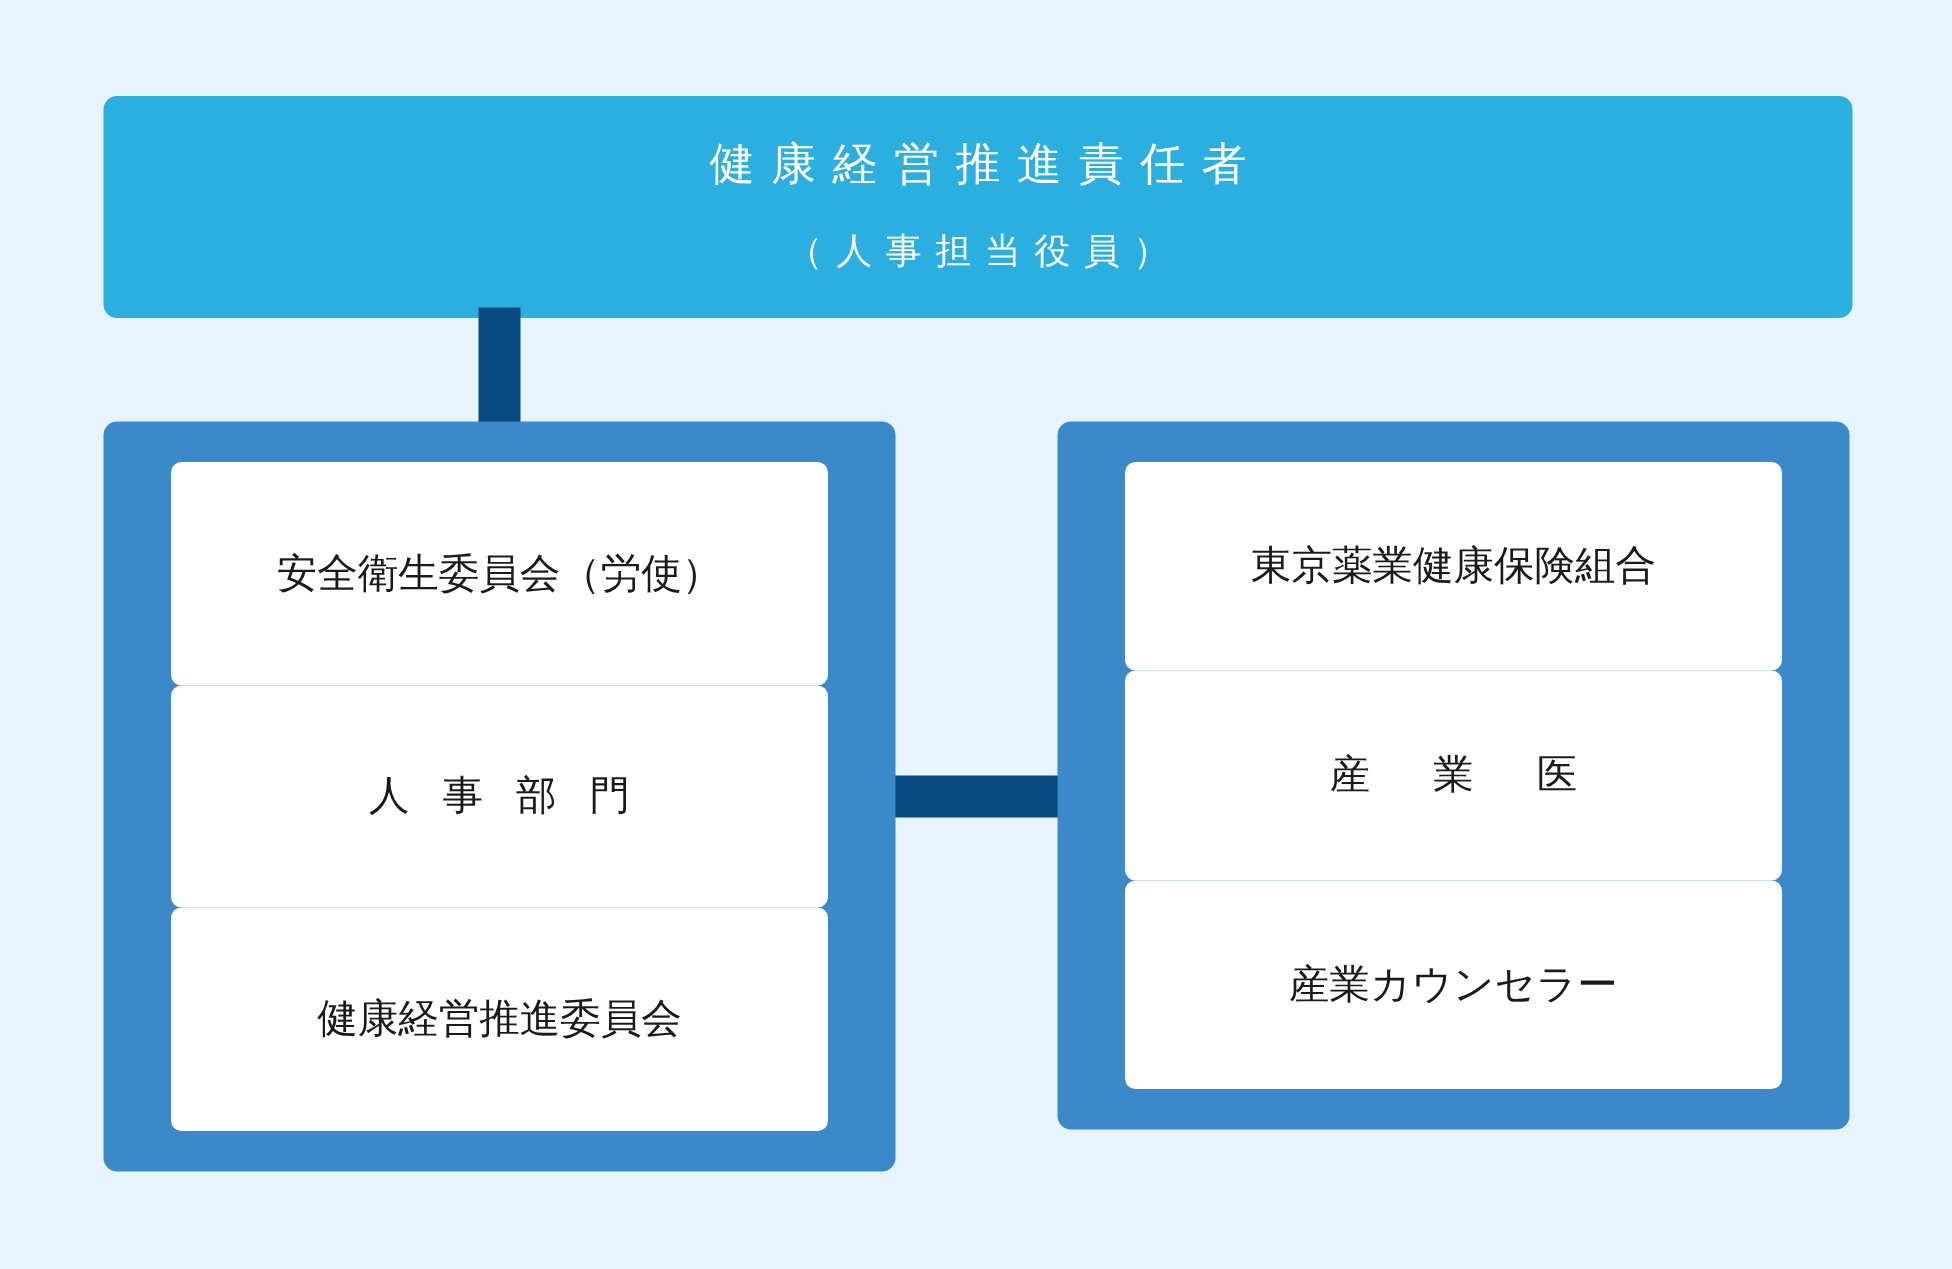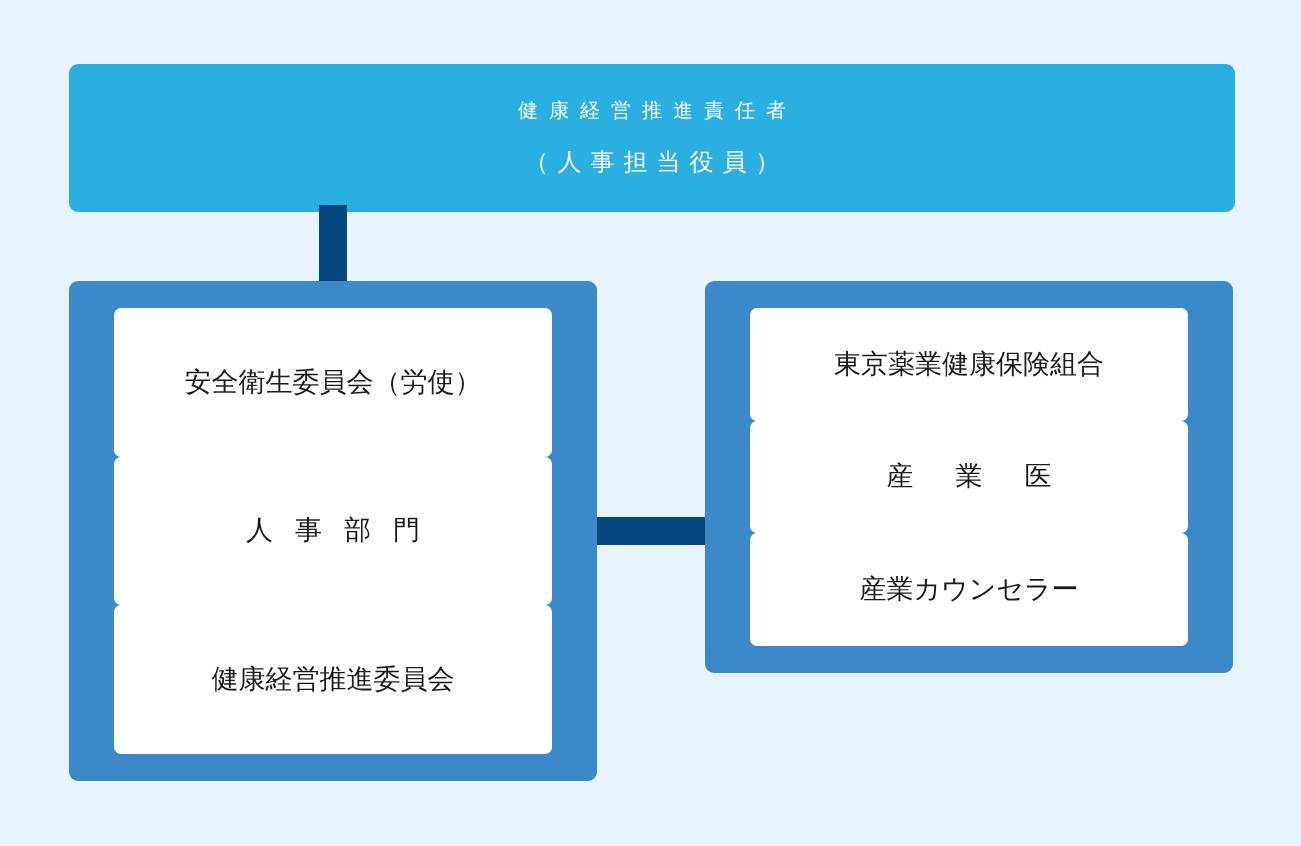--- a/index.html
+++ b/index.html
@@ -30,21 +30,21 @@
     background: #2bafe0;
     border-radius: 9px;
     display: flex;
     flex-direction: column;
     align-items: center;
     justify-content: center;
     box-sizing: border-box;
   }
   .header-title {
     color: #ffffff;
-    font-size: 20px;
+    font-size: 30px;
     letter-spacing: 11px;
     text-indent: 11px;
     line-height: 1.35;
     white-space: nowrap;
   }
   .header-sub {
     color: #ffffff;
     font-size: 24px;
     letter-spacing: 9px;
     text-indent: 9px;
@@ -102,21 +102,21 @@
   .group-left {
     left: 69px;
     top: 281px;
     width: 528px;
     height: 500px;
   }
   .group-right {
     left: 705px;
     top: 281px;
     width: 528px;
-    height: 392px;
+    height: 472px;
   }
 
   .node-box {
     background: #ffffff;
     border-radius: 7px;
     flex: 1 1 0;
     display: flex;
     align-items: center;
     justify-content: center;
     text-align: center;

